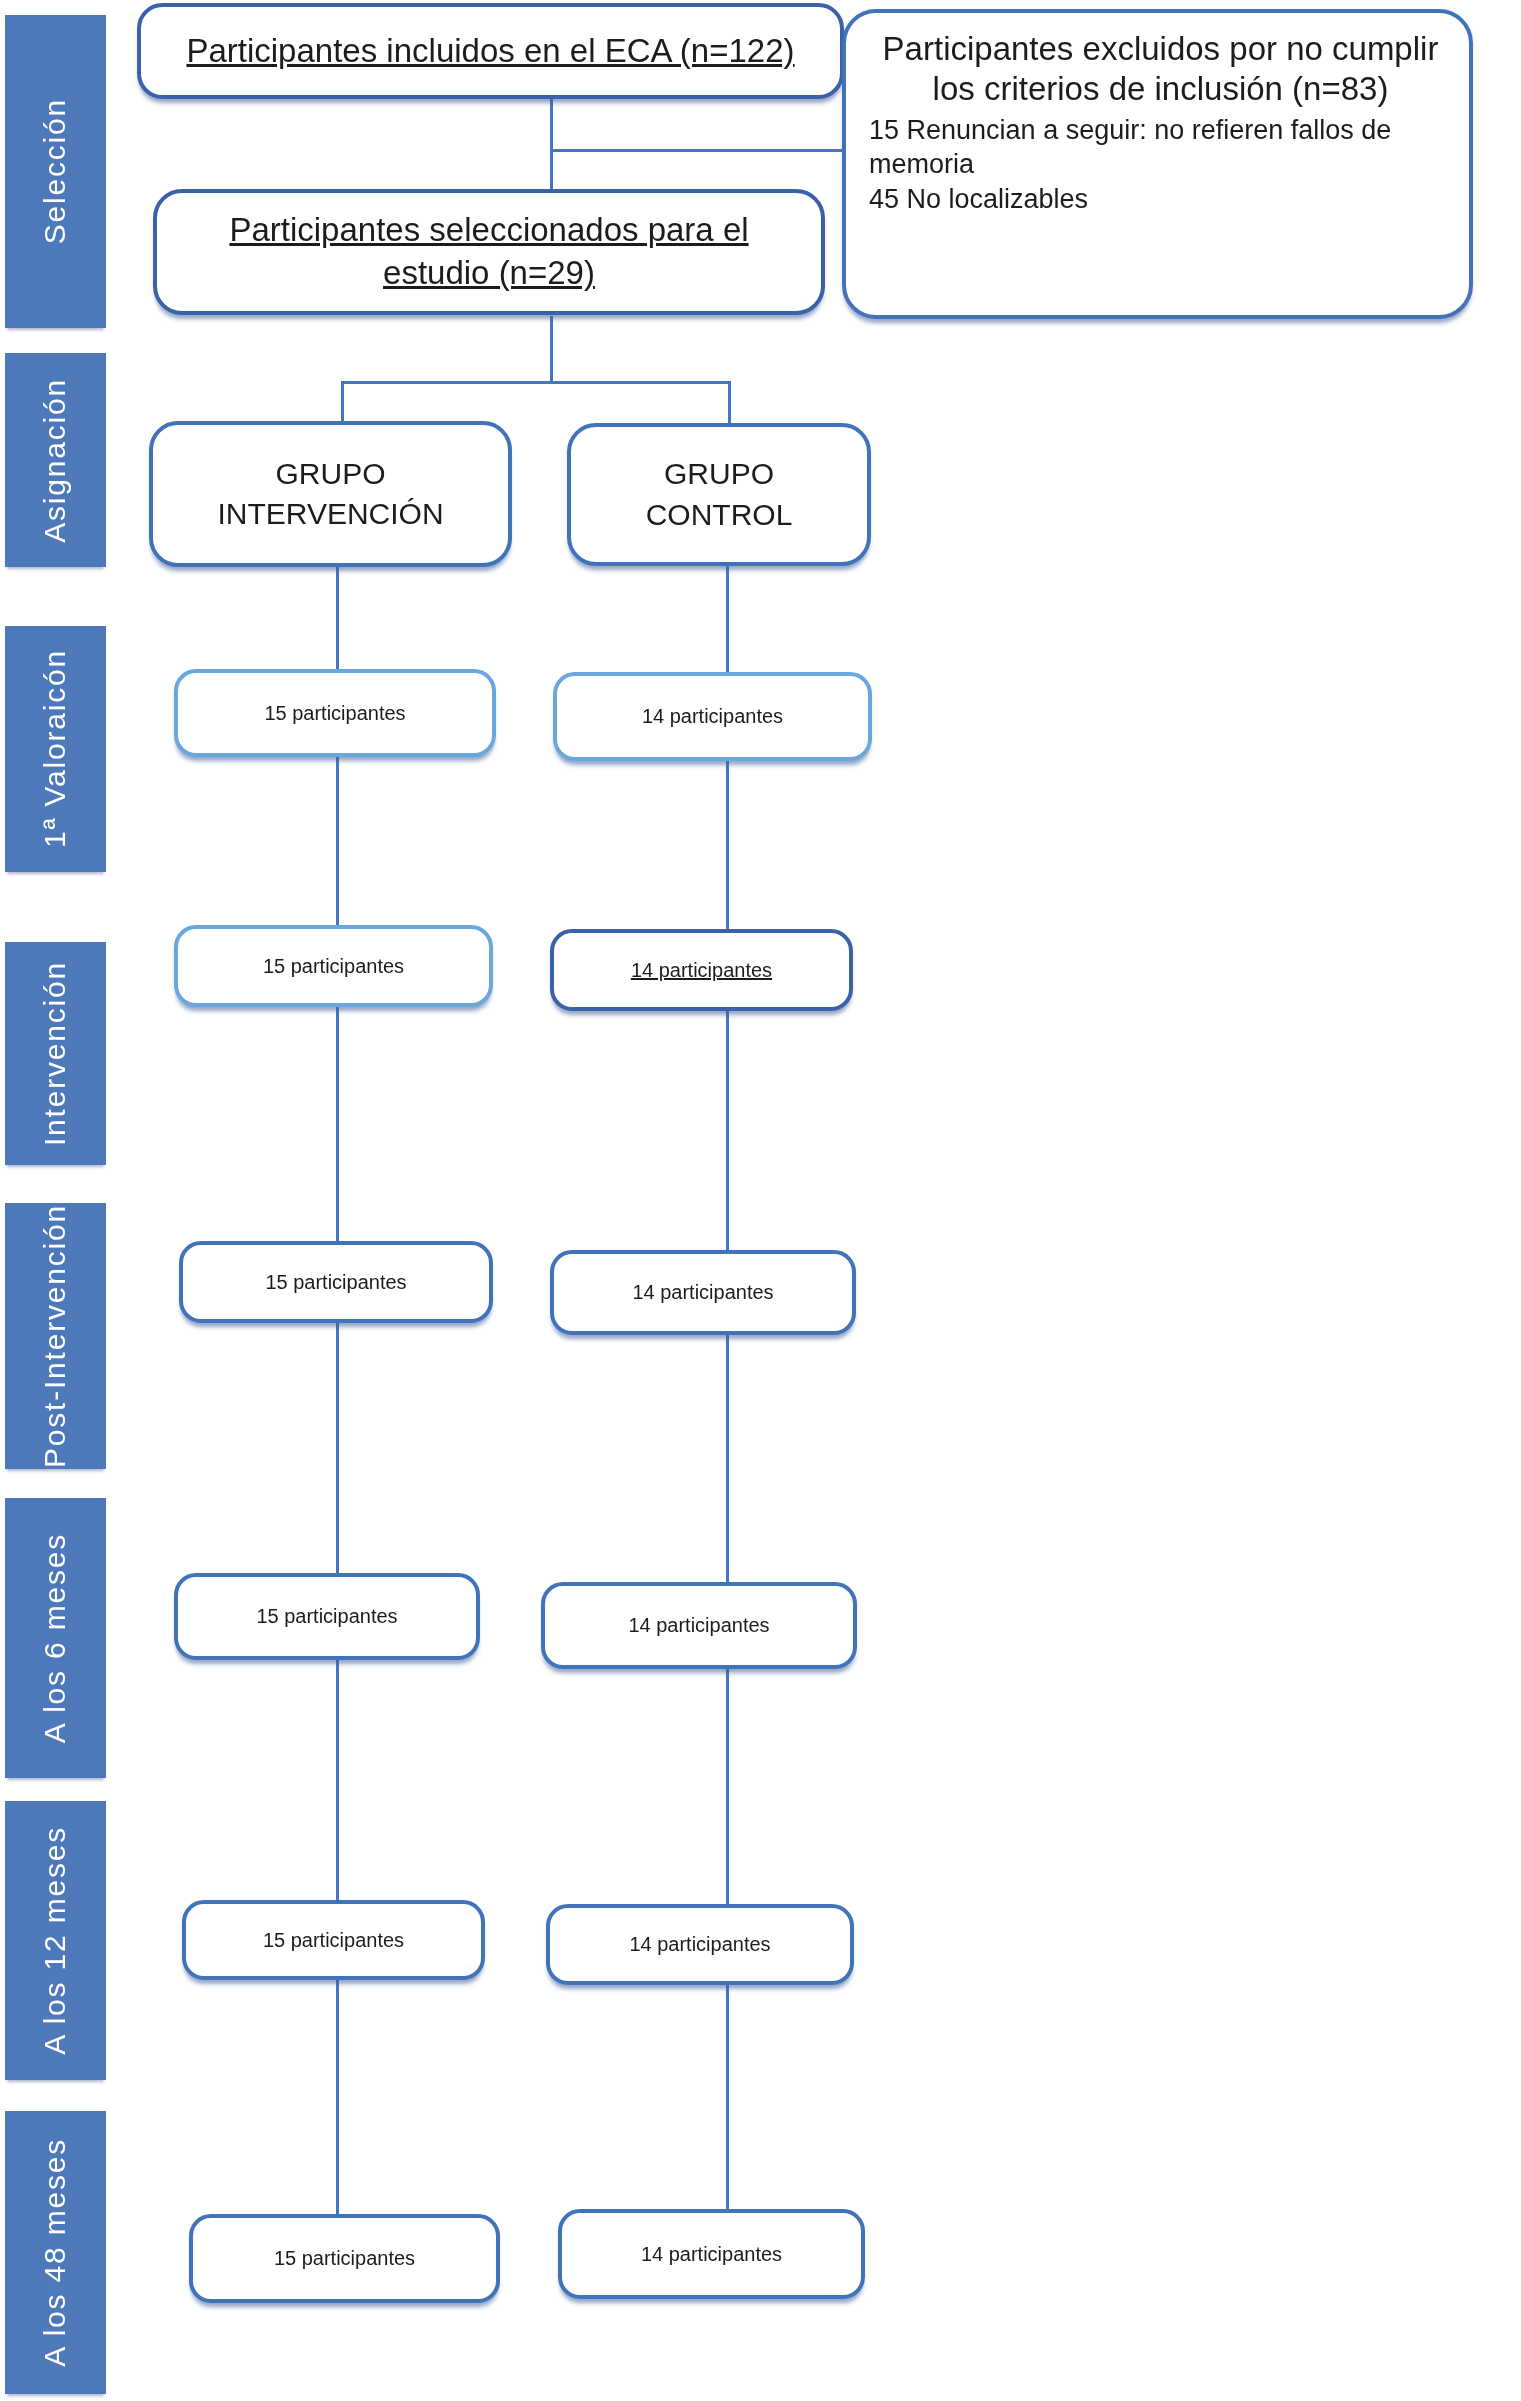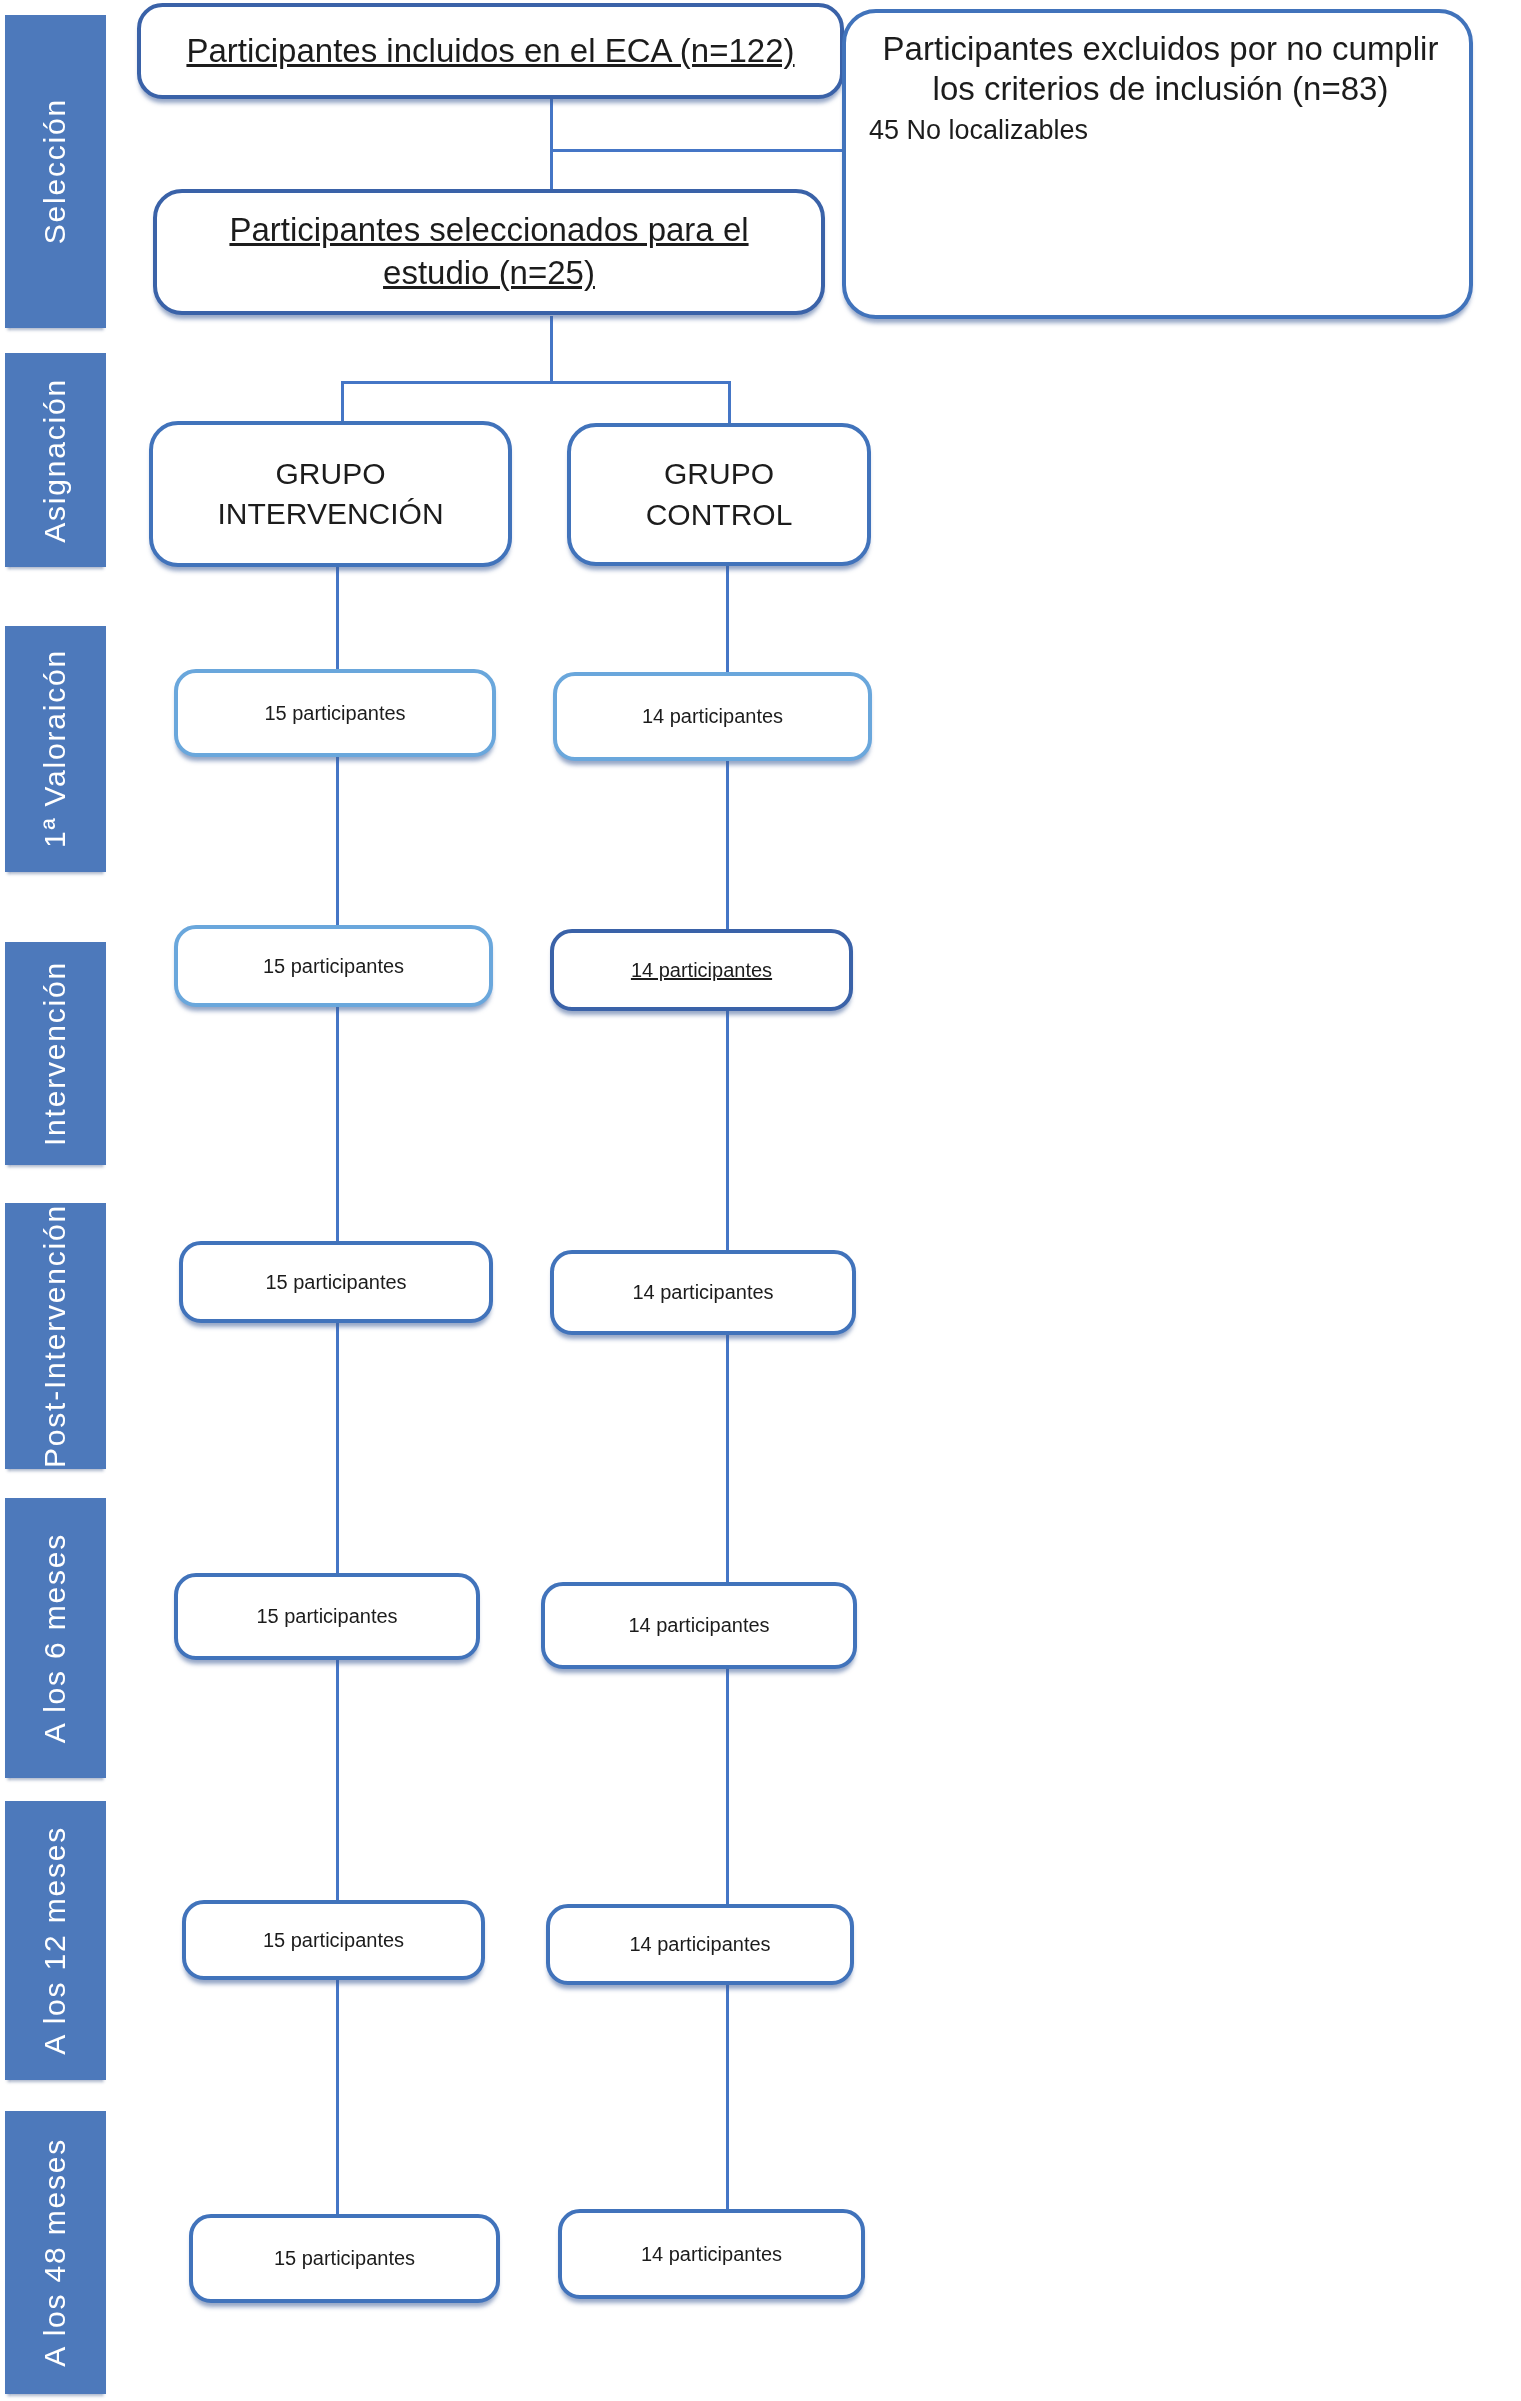--- a/index.html
+++ b/index.html
@@ -131,26 +131,27 @@
   <div class="vline" style="left:726px;top:1669px;height:237px;"></div>
   <div class="vline" style="left:726px;top:1984px;height:226px;"></div>
 
   <div class="box dark r42 fs54" style="left:137px;top:3px;width:707px;height:96px;">
     <div class="pad-wrap">Participantes incluidos en el ECA (n=122)</div>
   </div>
 
   <div class="box mid r56 excl" style="left:842px;top:9px;width:631px;height:310px;">
     <div class="excl-title">Participantes excluidos por no cumplir los criterios de inclusión (n=83)</div>
     <div class="excl-list">
+      <div>15 Renuncian a seguir: no refieren fallos de memoria</div>
       <div>45 No localizables</div>
     </div>
   </div>
 
   <div class="box dark r48 fs54" style="left:153px;top:189px;width:672px;height:126px;">
-    <div class="pad-wrap" style="max-width:613px;">Participantes seleccionados para el estudio (n=25)</div>
+    <div class="pad-wrap" style="max-width:613px;">Participantes seleccionados para el estudio (n=29)</div>
   </div>
 
   <div class="box mid r48 fs50 pre" style="left:141px;top:421px;width:363px;height:146px;">
     <div>GRUPO
 INTERVENCIÓN</div>
   </div>
   <div class="box mid r48 fs50 pre" style="left:559px;top:423px;width:304px;height:143px;">
     <div>GRUPO
 CONTROL</div>
   </div>

